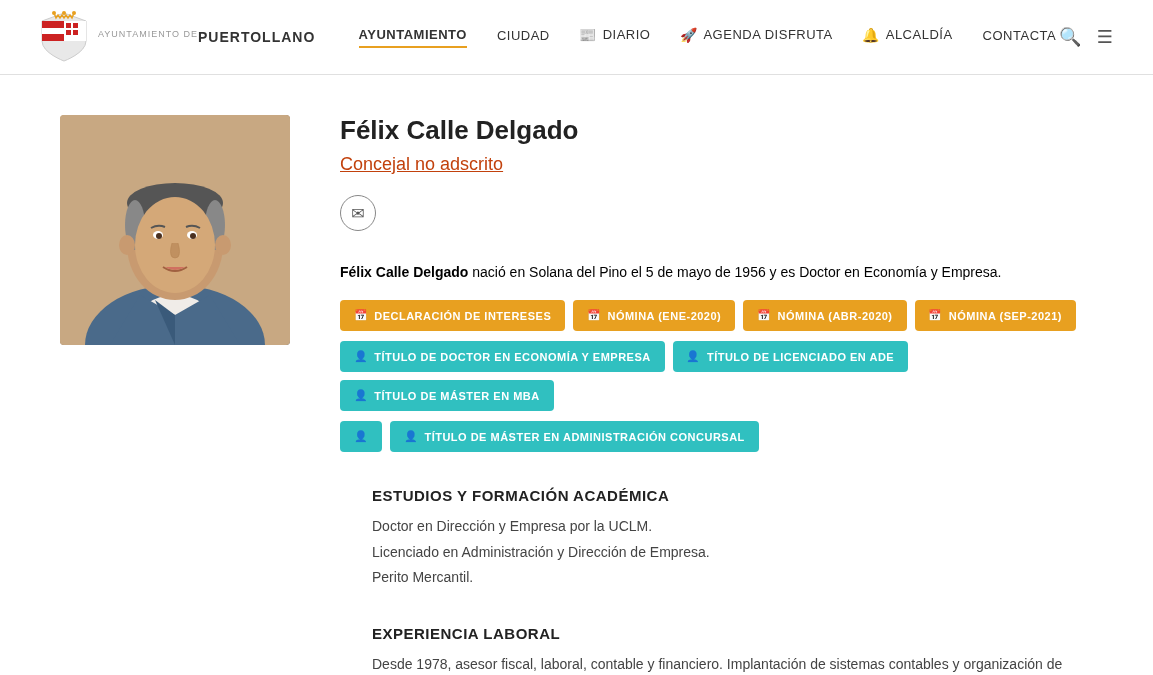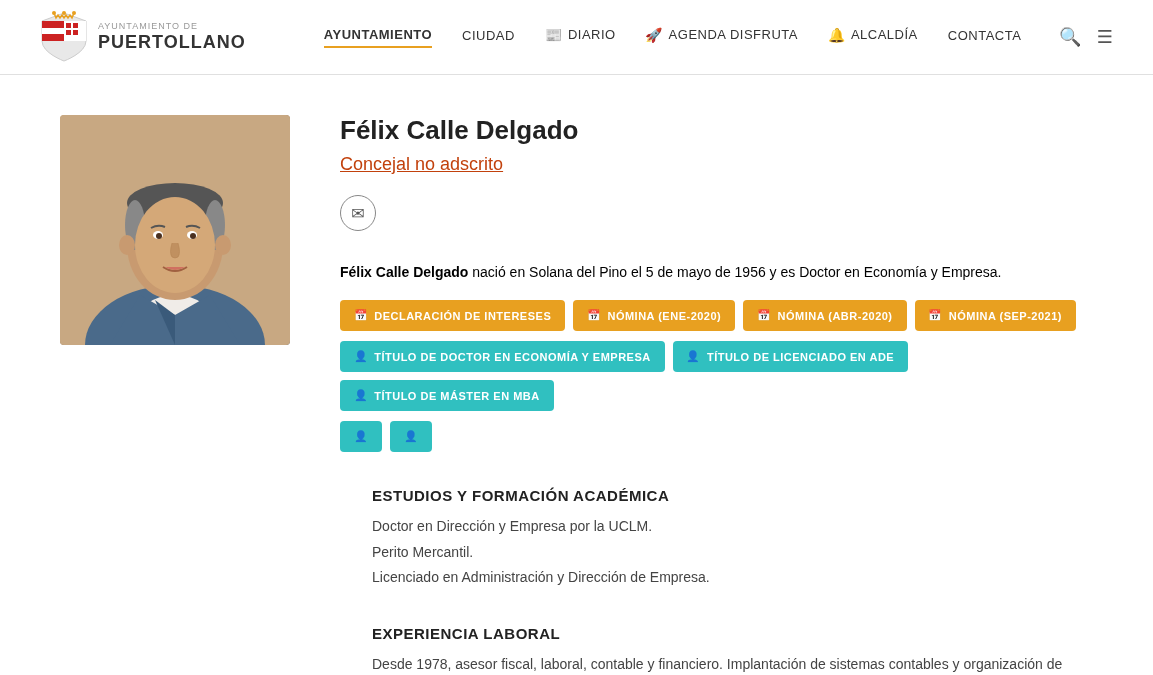--- a/index.html
+++ b/index.html
@@ -20,31 +20,31 @@
       gap: 10px;
       margin-right: 40px;
       text-decoration: none;
     }
     .logo-shield {
       width: 48px;
       height: 52px;
     }
     .logo-text {
       display: flex;
-      flex-direction: column;
+      flex-direction: row;
       line-height: 1.2;
     }
     .logo-text .ayuntamiento-de {
       font-size: 9px;
       color: #999;
       letter-spacing: 1px;
       text-transform: uppercase;
     }
     .logo-text .puertollano {
-      font-size: 18px;
+      font-size: 14px;
       font-weight: bold;
       color: #333;
       letter-spacing: 1px;
     }
     .nav {
       display: flex;
       align-items: center;
       gap: 30px;
       flex: 1;
       justify-content: center;
@@ -345,30 +345,31 @@
         </button>
       </div>
 
       
       <div class="btn-row">
         <button class="btn-teal">
           <span>👤</span>
         </button>
         <button class="btn-teal">
           <span>👤</span>
+          <span>TÍTULO DE MÁSTER EN ADMINISTRACIÓN CONCURSAL</span>
         </button>
       </div>
 
       
       <div class="section">
         <h2 class="section-title">ESTUDIOS Y FORMACIÓN ACADÉMICA</h2>
         <div class="section-content">
           <div>Doctor en Dirección y Empresa por la UCLM.</div>
+          <div>Licenciado en Administración y Dirección de Empresa.</div>
           <div>Perito Mercantil.</div>
-          <div>Licenciado en Administración y Dirección de Empresa.</div>
         </div>
       </div>
 
       
       <div class="section">
         <h2 class="section-title">EXPERIENCIA LABORAL</h2>
         <div class="section-content">
           <div>Desde 1978, asesor fiscal, laboral, contable y financiero. Implantación de sistemas contables y organización de empresas. Informes técnicos.</div>
 
         </div>

